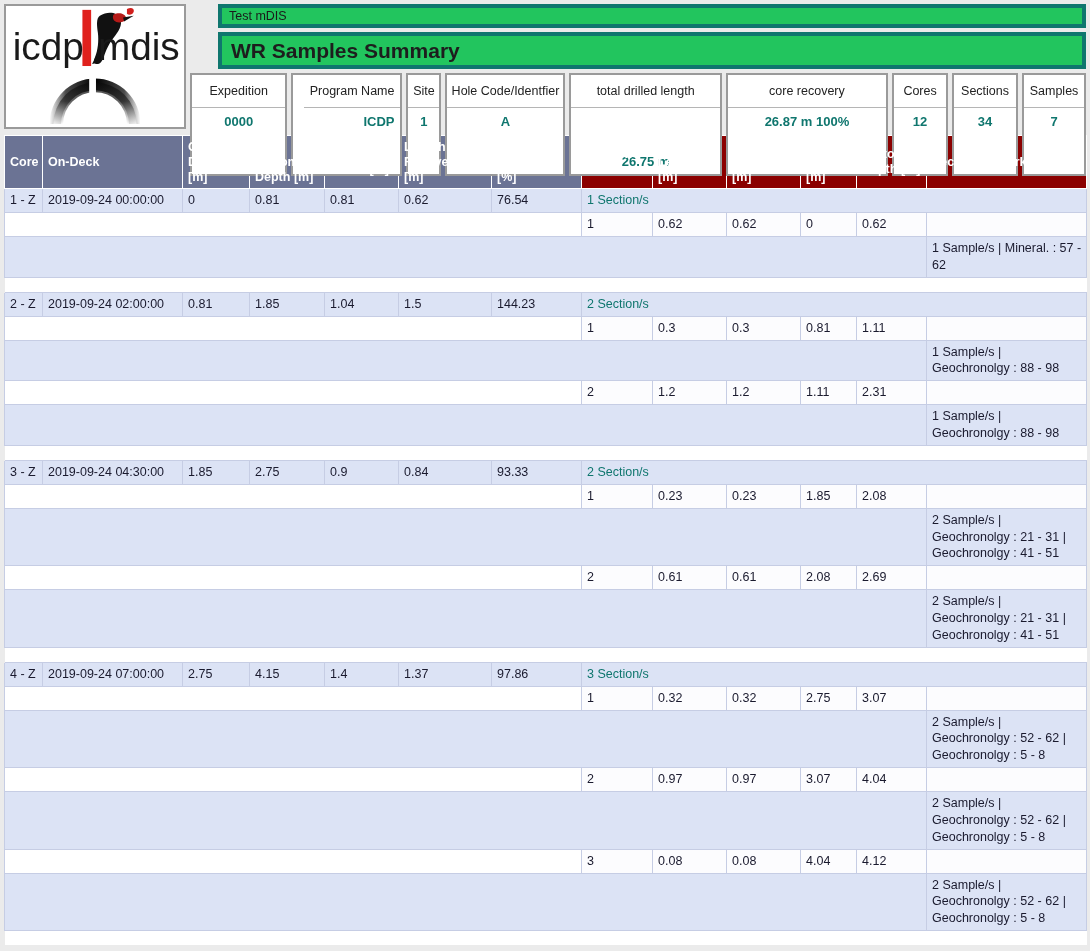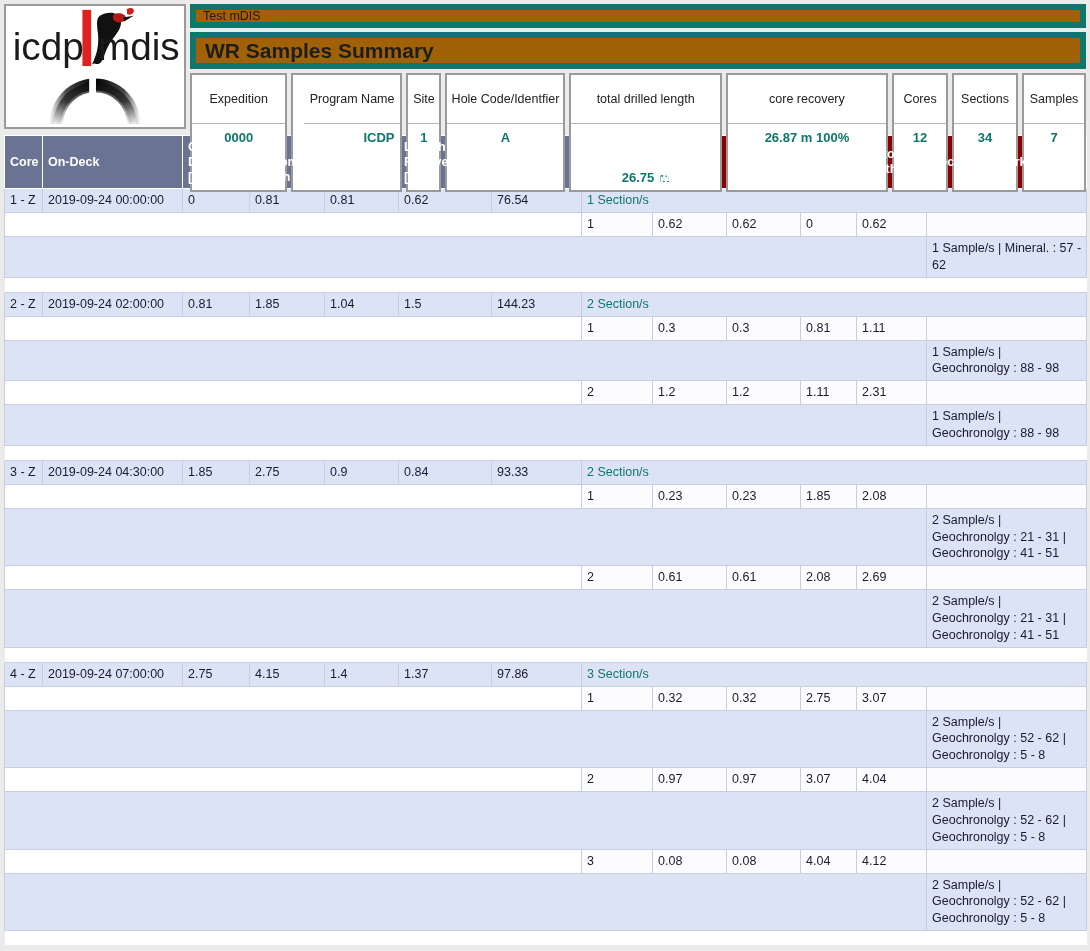--- a/index.html
+++ b/index.html
@@ -36,23 +36,24 @@
   .logo-svg { display: block; width: 100%; height: 100%; }
 
   .headright {
     flex: 1 1 auto;
     display: flex;
     flex-direction: column;
     gap: 4px;
     min-width: 0;
   }
   .hbox {
-    border: 6px solid #0f766e;
-    background: #a16207;
+    border: 4px solid #0f766e;
+    background: #22c55e;
     box-sizing: border-box;
+    margin-left: 28px;
   }
   .subtitle-box {
     height: 24px;
     display: flex;
     align-items: center;
     padding-left: 7px;
     font-size: 12.5px;
     color: #1a1a1a;
   }
   .title-box {
@@ -78,21 +79,21 @@
   }
   .metacell .mlabel {
     height: 24px;
     display: flex;
     align-items: center;
     justify-content: center;
     font-size: 12.5px;
     color: #222;
     border-bottom: 1px solid #b5b5b5;
     white-space: nowrap;
-    padding: 12px 6px;
+    padding: 4px 6px;
   }
   .metacell .mvalue {
     height: 26px;
     display: flex;
     align-items: center;
     justify-content: center;
     font-size: 13px;
     font-weight: bold;
     color: #0f766e;
     white-space: nowrap;

